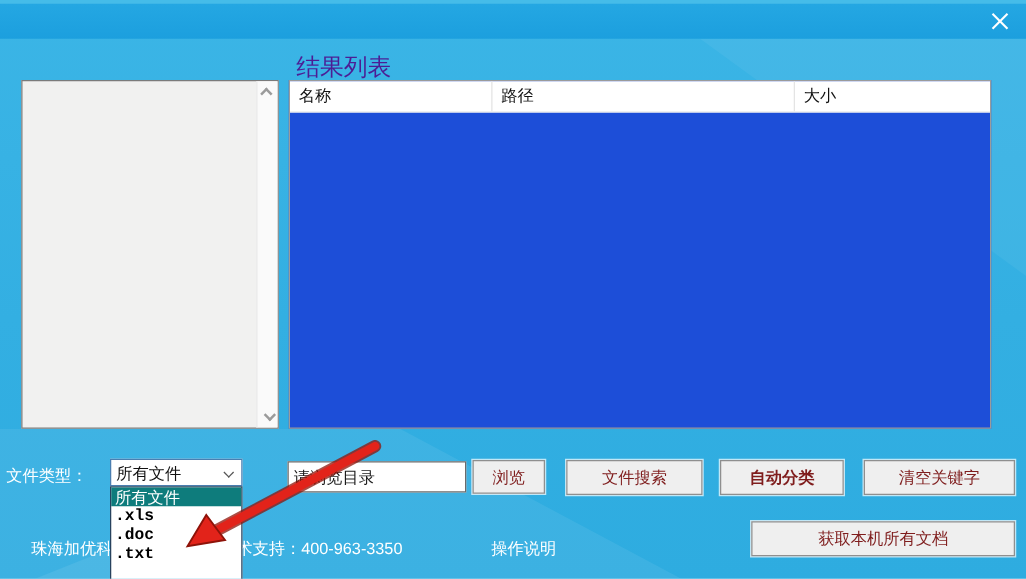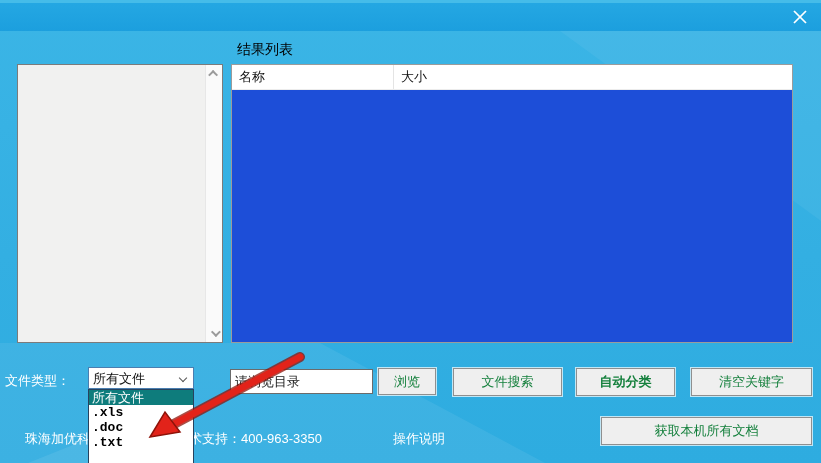--- a/index.html
+++ b/index.html
@@ -21,22 +21,22 @@
     background:rgba(255,255,255,.08);
     clip-path:polygon(100% 0,100% 100%,0 100%); }
   
   .titlebar { position:absolute; left:0; top:0; width:821px; height:31px;
     background:linear-gradient(180deg,#25A8E3 0%,#1C9FDE 100%); z-index:2; }
   .titlebar-topstrip { position:absolute; left:0; top:0; width:821px; height:3px;
     background:#45BCE9; }
   .close-btn { position:absolute; right:9px; top:5px; width:24px; height:24px;
     display:flex; align-items:center; justify-content:center; cursor:pointer; }
   
-  .result-label { position:absolute; left:237px; top:41px; color:#000000;
-    font-size:14px; z-index:3;text-align:right; }
+  .result-label { position:absolute; left:237px; top:41px; color:#4c1d95;
+    font-size:19px; z-index:3;text-align:right; }
   
   .keyword-listbox { position:absolute; left:17px; top:64px; width:206px; height:279px;
     background:#F1F1F0; border:1px solid #7B7B7B; z-index:3; }
   .scrollbar { position:absolute; right:0; top:0; bottom:0; width:17px;
     background:#FAFAFA; border-left:1px solid #E7E7E7; }
   .sb-btn { position:absolute; left:0; width:16px; height:17px;
     display:flex; align-items:center; justify-content:center; }
   .sb-up { top:0; } .sb-down { bottom:0; }
   .chev { width:7px; height:7px; border-left:2px solid #9B9B9B; border-top:2px solid #9B9B9B; }
   .chev-up { transform:rotate(45deg) translateY(2px); }
@@ -62,21 +62,21 @@
     background:#fff; border:1px solid #27425E; z-index:30; }
   .option { height:15px; line-height:15px; padding-left:3px; font-size:13px;
     color:#000; cursor:pointer; white-space:nowrap; overflow:hidden; }
   .option.mono { font-family:"Liberation Mono", monospace; font-size:13px;font-weight:bold; }
   .option.selected { background:#0E7C7C; color:#fff; }
   .dir-input { position:absolute; left:230px; top:369px; width:143px; height:25px;
     background:#fff; border:1px solid #6B6B6B; font-size:13px; color:#1a1a1a;
     padding-left:4px; z-index:10; font-family:"Liberation Sans", sans-serif; }
   .btn { position:absolute; background:#EFEFEF; border:1px solid #8F8F8F;
     box-shadow:0 0 0 1px rgba(255,255,255,.7); display:flex; align-items:center;
-    justify-content:center; font-size:13px; color:#15803d; cursor:pointer; z-index:10; }
+    justify-content:center; font-size:13px; color:#7f1d1d; cursor:pointer; z-index:10; }
   .btn-browse { left:378px; top:368px; width:58px; height:27px; }
   .btn-search { left:453px; top:368px; width:109px; height:28px; }
   .btn-classify { left:576px; top:368px; width:99px; height:28px;font-weight:bold; }
   .btn-clear { left:691px; top:368px; width:121px; height:28px;font-family:Liberation Serif, serif; }
   .btn-getall { left:601px; top:417px; width:211px; height:28px; }
   
   .footer-text { position:absolute; top:430px; color:#fff; font-size:13px; z-index:5;
     white-space:nowrap; }
   .footer-brand { left:25px; }
   .footer-support { left:189px; }
@@ -111,20 +111,21 @@
     </div>
     <div class="sb-btn sb-down">
       <div class="chev chev-down"></div>
     </div>
   </div>
 </div>
 
 <div class="results-table">
   <div class="table-header">
     <div class="th th-name">名称</div>
+    <div class="th th-path">路径</div>
     <div class="th th-size">大小</div>
   </div>
 </div>
 
 <div class="filetype-label">文件类型：</div>
 <div class="combobox">
   <div class="combo-value">所有文件</div>
   <div class="combo-chev"></div>
 </div>
 

